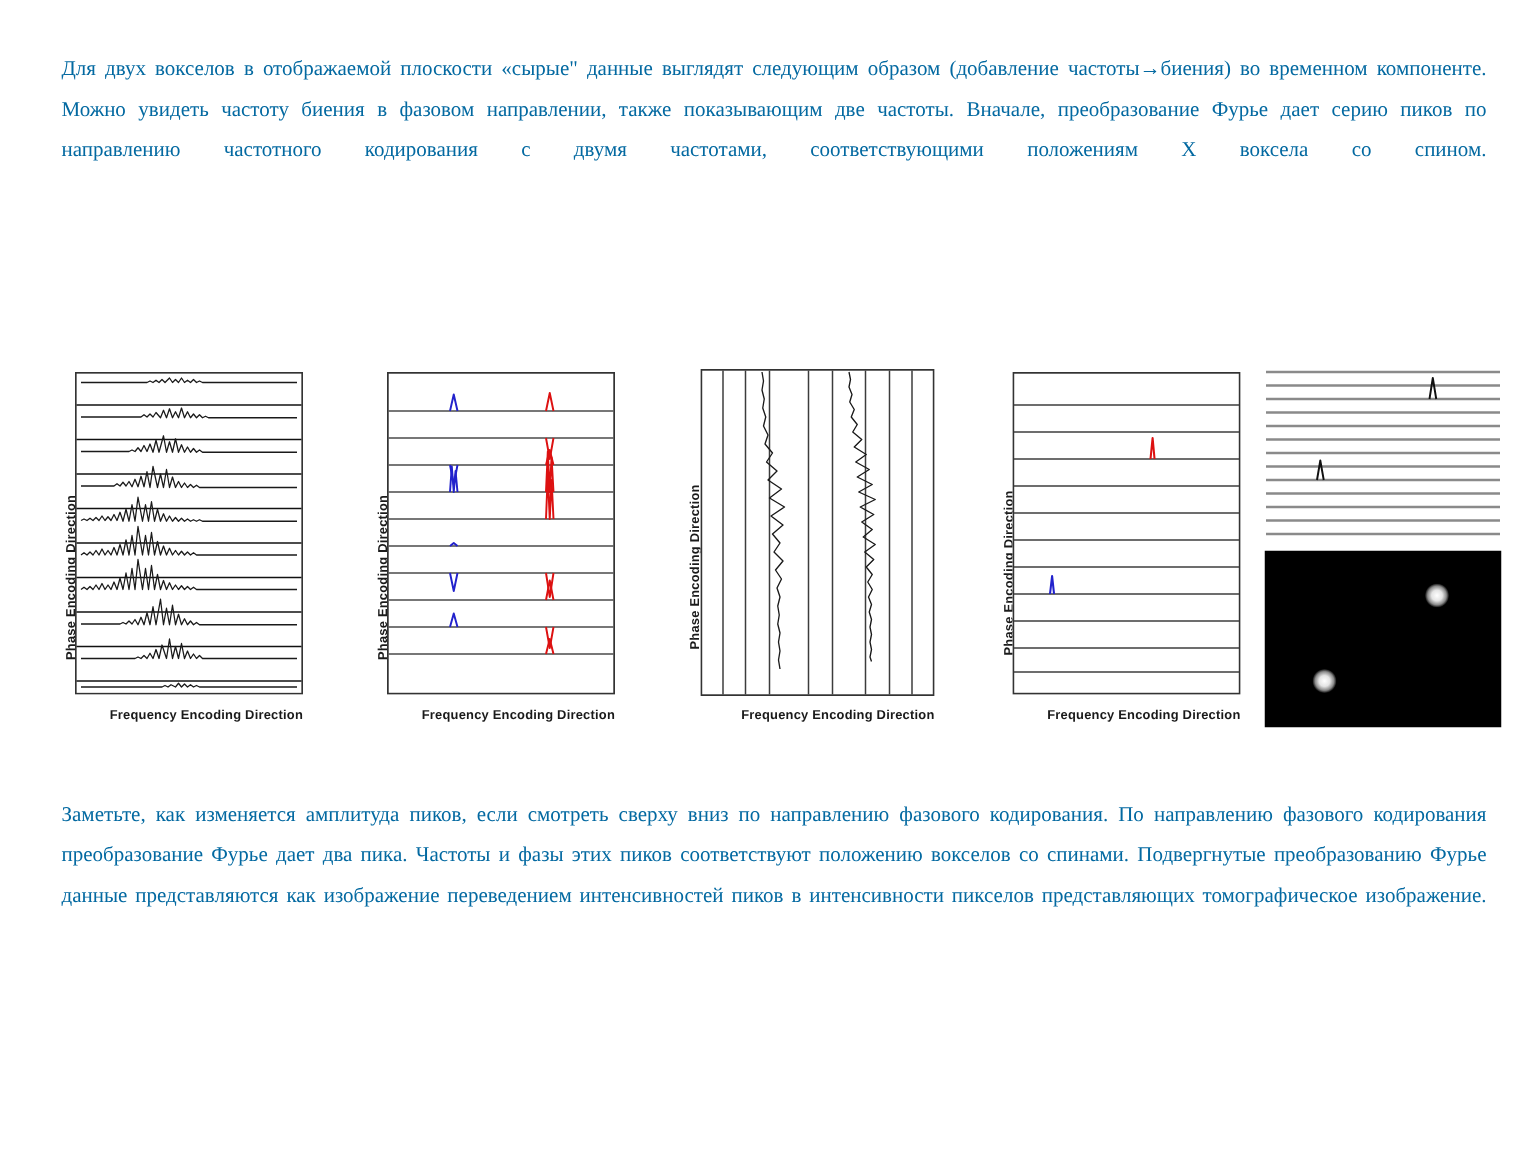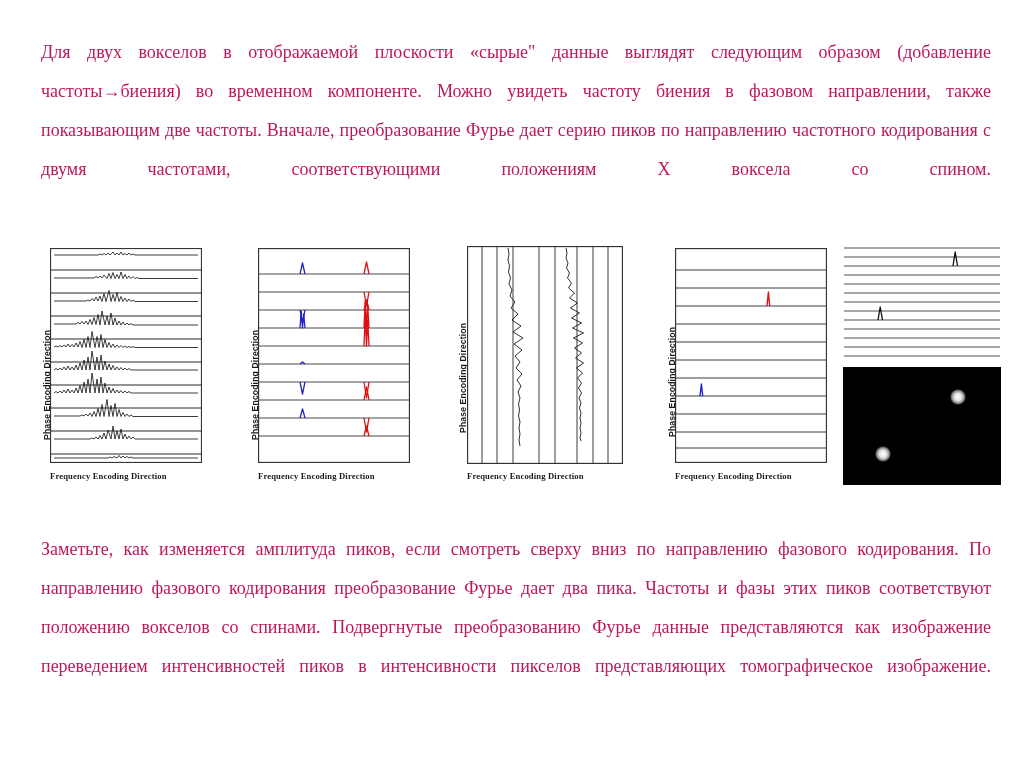--- a/index.html
+++ b/index.html
@@ -8,45 +8,45 @@
     font-family:"Liberation Serif","DejaVu Serif",serif;
     color:#000;overflow:hidden;position:relative;
   }
   .page{position:absolute;inset:0;}
 
   
   .para{
     position:absolute;
     text-align:justify;
     text-justify:inter-word;
-    font-size:18px;
-    line-height:39px;
-    color:#be185d;
+    font-size:14px;
+    line-height:27px;
+    color:#0369a1;
     letter-spacing:0px;
   }
   #para-top{left:41px;top:33px;width:950px;}
   #para-bottom{left:41px;top:530px;width:950px;}
   .para p{margin:0;}
   
   .para p::after{content:"";display:inline-block;width:100%;}
 
   
   #figure-strip{position:absolute;left:30px;top:243px;width:980px;height:250px;}
 
   .panel{position:absolute;top:0;}
   .panel .plot{
     position:absolute;
     background:#ffffff;
     box-sizing:border-box;
   }
   .axis-label-x{
     position:absolute;
-    font-family:Liberation Serif, serif;
+    font-family:Liberation Sans, sans-serif;
     font-size:8.6px;font-weight:bold;color:#1a1a1a;
-    letter-spacing:.15px;white-space:nowrap;text-align:left;
+    letter-spacing:.15px;white-space:nowrap;text-align:right;
   }
   .axis-label-y{
     position:absolute;
     font-family:"Liberation Sans","DejaVu Sans",sans-serif;
     font-size:8.6px;font-weight:bold;color:#1a1a1a;
     letter-spacing:.15px;white-space:nowrap;
     transform-origin:0 0;
     transform:rotate(-90deg);
   }
   svg{display:block;}

